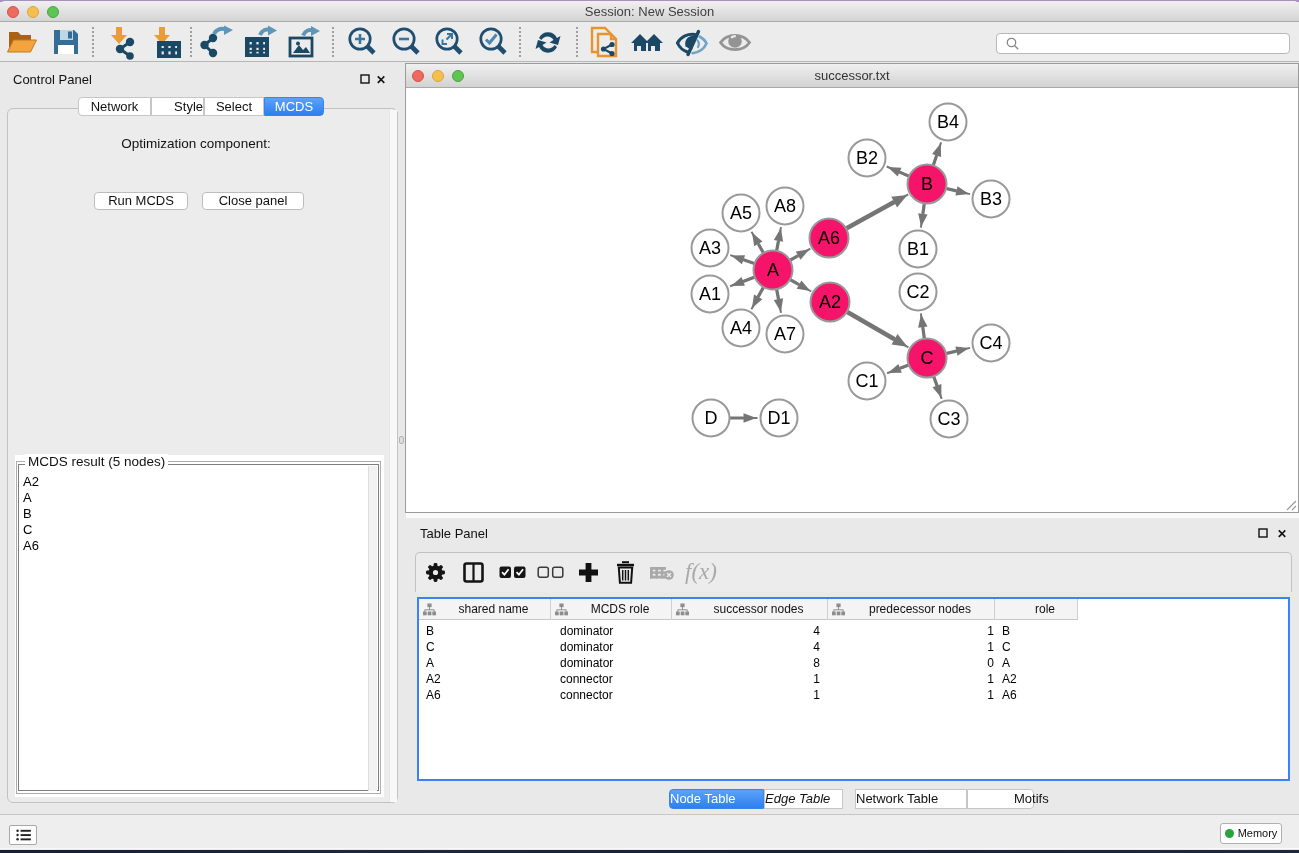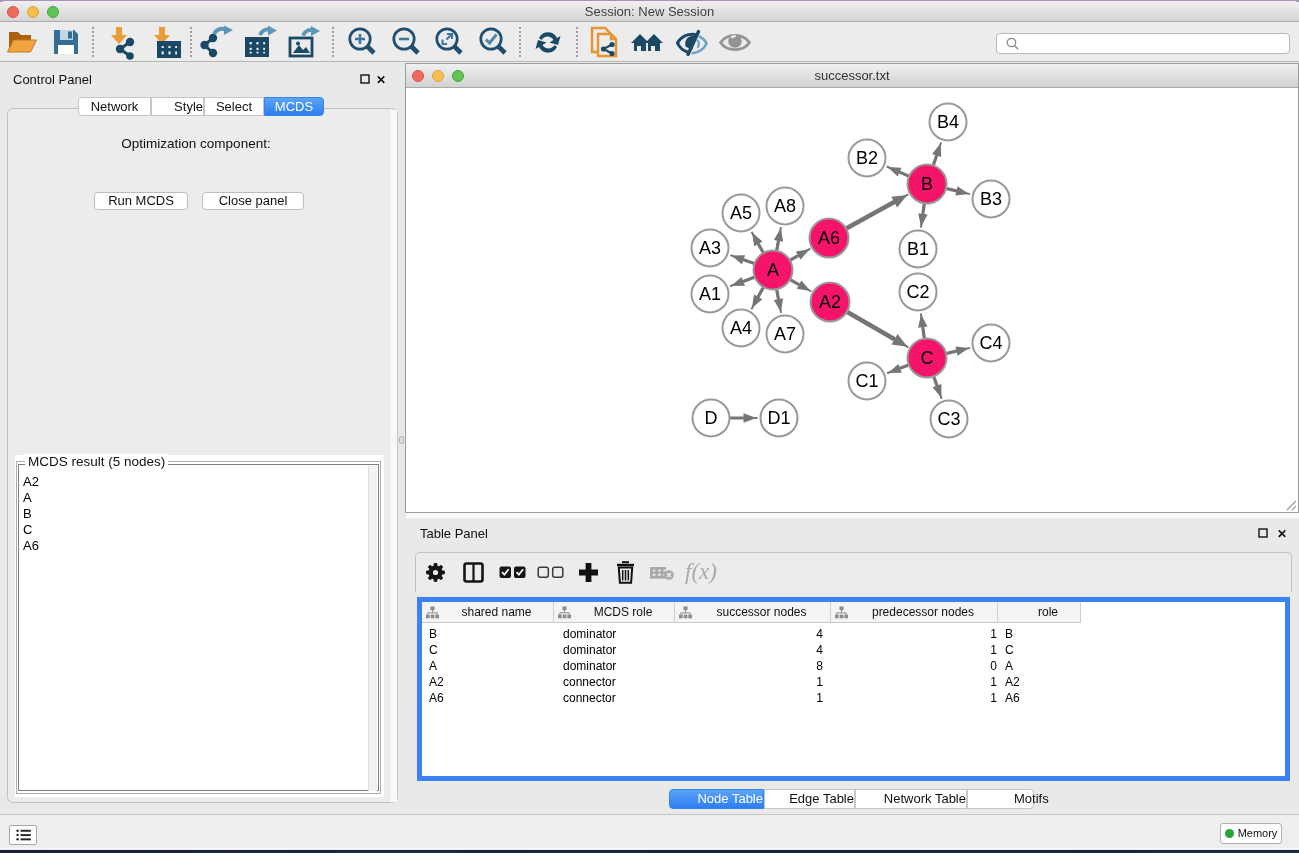--- a/index.html
+++ b/index.html
@@ -55,28 +55,28 @@
   #nettitle { position:absolute; left:0; top:0; width:100%; height:24px;
     background:linear-gradient(#f0f0f0,#d2d2d2); border-bottom:1px solid #a9a9a9; }
   #nettitle .title { width:100%; text-align:center; font-size:13px; color:#333; line-height:23px; }
   #netcanvas { position:absolute; left:0; top:25px; width:892px; height:423px; background:#fff; }
 
   
   #tpanel { left:405px; top:521px; width:894px; height:291px; background:#e9e9e9; }
   #tpanel .phead { position:absolute; left:15px; top:5px; font-size:13px; color:#111; }
   #ttoolbox { position:absolute; left:10px; top:31px; width:877px; height:40px; background:#ececec;
     border:1px solid #c2c2c2; border-radius:5px 5px 0 0; border-bottom:none; }
-  #ttable { position:absolute; left:12px; top:76px; width:873px; height:184px; background:#fff; border:5px solid #3b82f6; }
+  #ttable { position:absolute; left:12px; top:76px; width:873px; height:184px; background:#fff; border:2px solid #3b82f6; }
   #thead { position:absolute; left:0; top:0; height:21px; background:#f4f4f4; border-bottom:1px solid #c9c9c9; }
   .thcell { position:absolute; top:0; height:21px; padding-left:18px; border-right:1px solid #cfcfcf; font-size:12px; color:#111;
     text-align:center; line-height:21px; }
   .trow { position:absolute; font-size:12px; color:#000; height:16px; line-height:16px; }
   #ttabs { position:absolute; left:0; top:0; height:20px; }
   .ttab { position:absolute; top:0; height:20px; background:#fff; border:1px solid #c6c6c6;
-    font-size:13px; color:#111; text-align:right; line-height:18px; }
+    font-size:13px; color:#111; text-align:left; line-height:18px; }
   .ttab.sel { background:linear-gradient(#5ba3f8,#2e7ef0); color:#fff; border-color:#3286ef; }
 
   
   #statusbar { left:0; top:814px; width:1299px; height:35px; background:#eeeeee; border-top:1px solid #c6c6c6; border-bottom:1px solid #fafafa; }
   #listbtn { position:absolute; left:9px; top:10px; width:28px; height:20px; background:#fdfdfd;
     border:1px solid #a8a8a8; border-radius:2px; }
   #membtn { position:absolute; right:17px; top:8px; width:62px; height:21px; background:#fdfdfd;
     border:1px solid #b0b0b0; border-radius:3px; font-size:11px; color:#111; text-align:center; line-height:19px; }
   #deskstrip { left:0; top:850px; width:1299px; height:3px; background:linear-gradient(90deg,#151f38,#1c2742 30%,#16213a 60%,#1d2843); }
 </style>
@@ -502,21 +502,21 @@
         <div class="trow" style="left:583px;top:72px;">A2</div>
         <div class="trow" style="left:7px;top:88px;">A6</div>
         <div class="trow" style="left:141px;top:88px;">connector</div>
         <div class="trow" style="left:253px;top:88px;width:148px;text-align:right;">1</div>
         <div class="trow" style="left:409px;top:88px;width:166px;text-align:right;">1</div>
         <div class="trow" style="left:583px;top:88px;">A6</div>
       </div>
     </div>
     <div id="ttabs" style="left:264px; top:268px;">
       <div class="ttab sel" style="left:0px; width:95px; border-radius:4px 0 0 4px;">Node Table</div>
-      <div class="ttab" style="left:95px; width:91px;">Edge Table</div>
+      <div class="ttab" style="left:95px; width:79px;font-style:italic;">Edge Table</div>
       <div class="ttab" style="left:186px; width:112px;">Network Table</div>
       <div class="ttab" style="left:298px; width:67px; border-radius:0 4px 4px 0;padding-left:46px;">Motifs</div>
     </div>
   </div>
 
   <div id="statusbar" class="abs">
     <div id="listbtn">
       <svg width="16" height="12" viewBox="0 0 18 14" style="position:absolute;left:6px;top:3px;">
         <circle cx="1.5" cy="2" r="1.4" fill="#222"></circle>
         <rect x="5" y="1" width="12" height="2.2" fill="#222"></rect>

